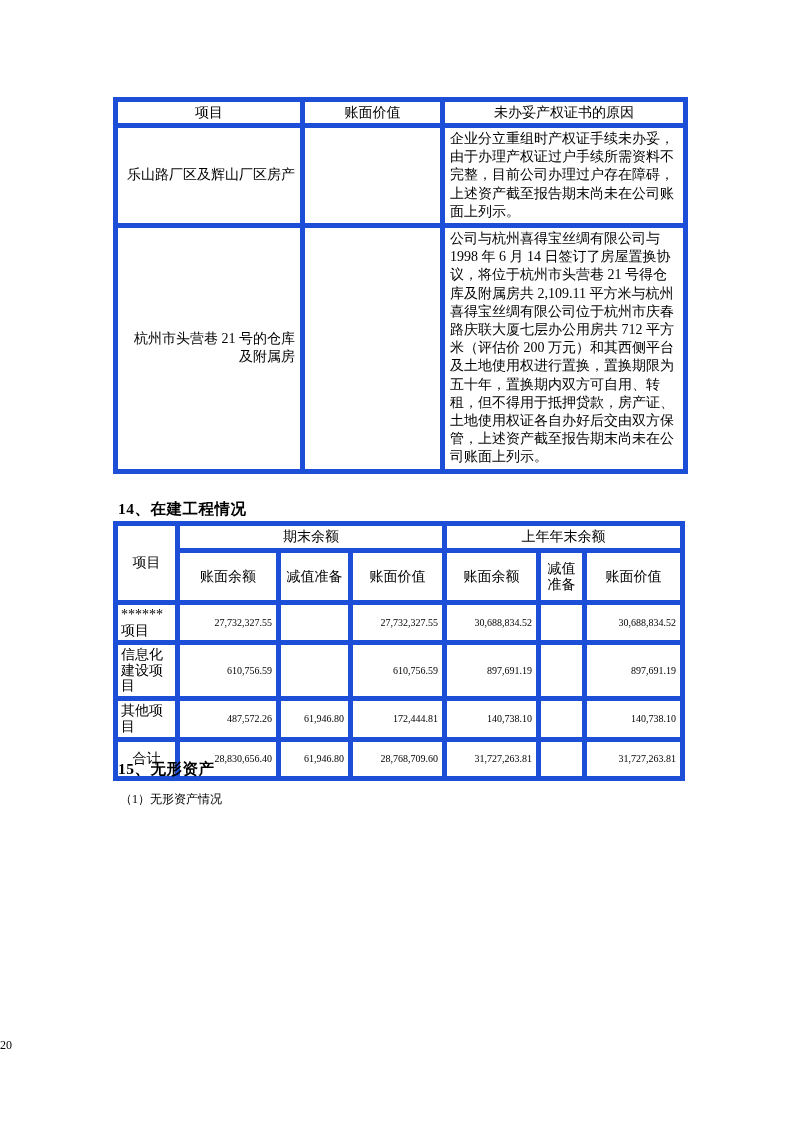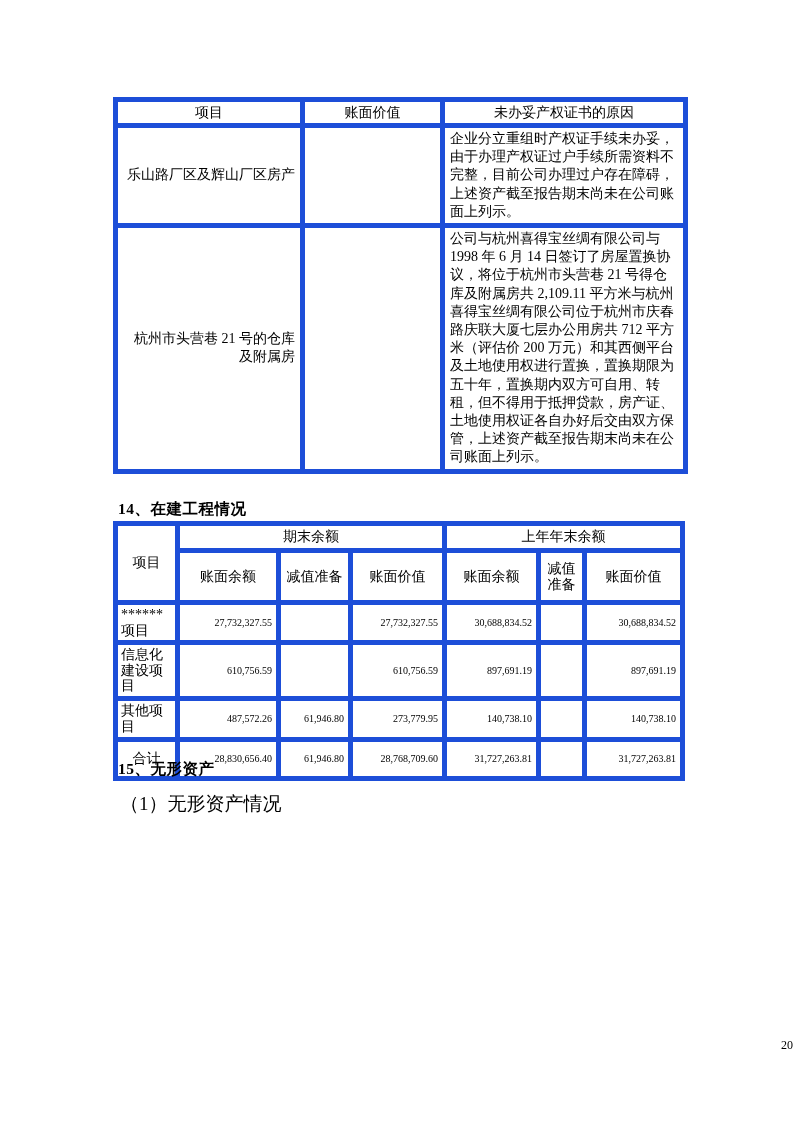--- a/index.html
+++ b/index.html
@@ -46,27 +46,27 @@
     font-size: 15.5px;
     font-weight: bold;
     letter-spacing: 0.5px;
     white-space: nowrap;
   }
   .h14 { top: 499px; }
   .h15 { top: 759px; }
   .sub-heading {
     position: absolute;
     left: 120px; top: 791px;
-    font-size: 19px;
+    font-size: 12px;
     white-space: nowrap;
   }
   .page-number {
     position: absolute;
     left: 0; right: 0; top: 1038px;
-    text-align: right;
+    text-align: left;
     font-size: 12px;
   }
 </style>
 </head>
 <body>
 
 <div class="page">
 
   <table class="doc-table t1">
     <colgroup>
@@ -135,21 +135,21 @@
       <td class="num-cell"></td>
       <td class="num-cell">610,756.59</td>
       <td class="num-cell">897,691.19</td>
       <td class="num-cell"></td>
       <td class="num-cell">897,691.19</td>
     </tr>
     <tr style="height:41px">
       <td class="item-cell">其他项目</td>
       <td class="num-cell">487,572.26</td>
       <td class="num-cell">61,946.80</td>
-      <td class="num-cell">273,779.95</td>
+      <td class="num-cell">172,444.81</td>
       <td class="num-cell">140,738.10</td>
       <td class="num-cell"></td>
       <td class="num-cell">140,738.10</td>
     </tr>
     <tr class="total-row" style="height:39px">
       <td class="item-cell">合计</td>
       <td class="num-cell">28,830,656.40</td>
       <td class="num-cell">61,946.80</td>
       <td class="num-cell">28,768,709.60</td>
       <td class="num-cell">31,727,263.81</td>

